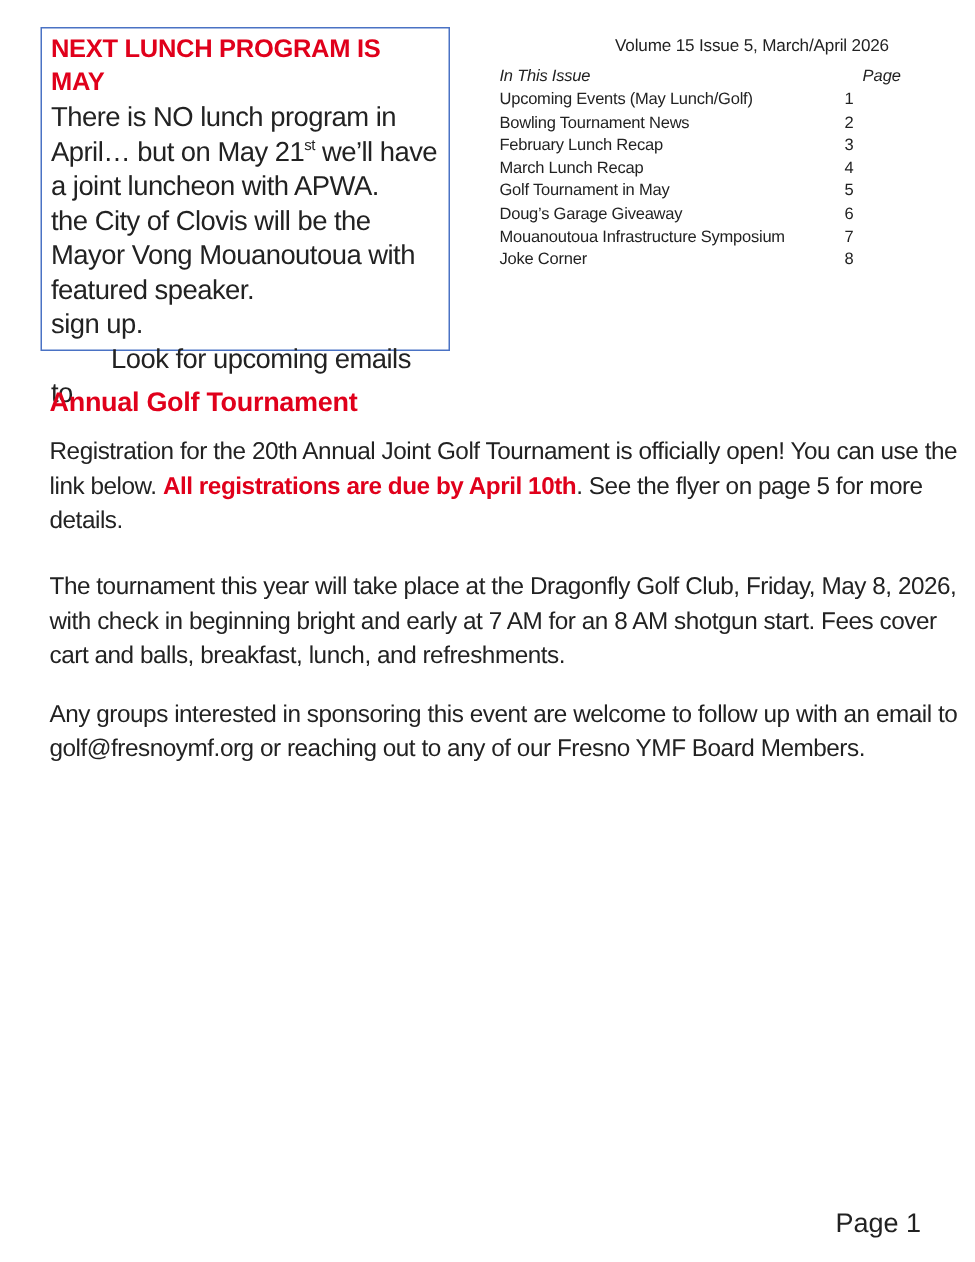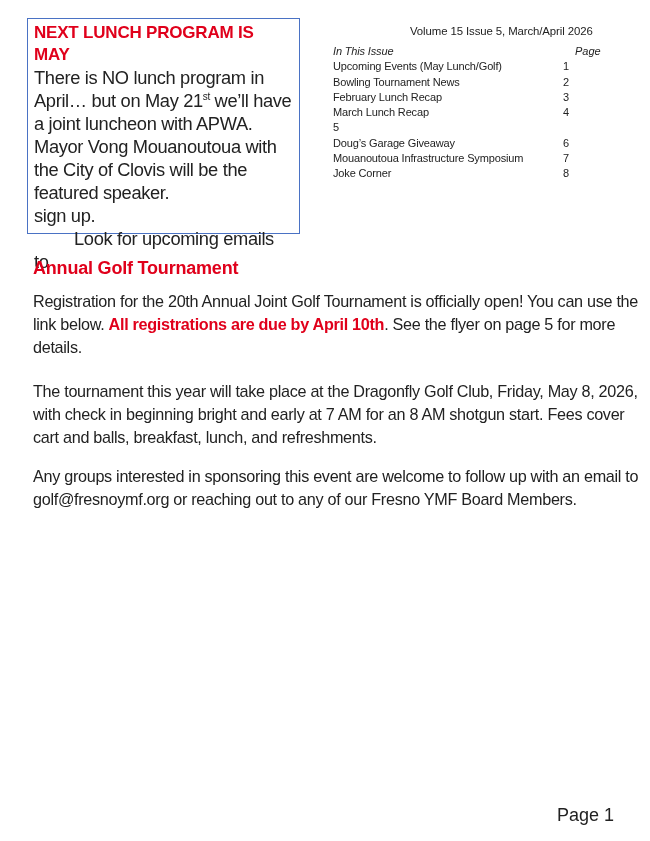--- a/index.html
+++ b/index.html
@@ -27,22 +27,22 @@
 </style>
 </head>
 <body>
 
 <div class="callout">
   <div class="callout-title">NEXT LUNCH PROGRAM IS MAY</div>
   <div class="callout-body">
     <div>There is NO lunch program in</div>
     <div><span>April… but on May 21</span><sup>st</sup><span> we’ll have</span></div>
     <div>a joint luncheon with APWA.</div>
+    <div>the City of Clovis will be the</div>
     <div>Mayor Vong Mouanoutoua with</div>
-    <div>the City of Clovis will be the</div>
     <div>featured speaker.</div>
     <div>sign up.</div>
     <div><span class="indent"></span><span>Look for upcoming emails to</span></div>
   </div>
 </div>
 
 <div class="volume">Volume 15 Issue 5, March/April 2026</div>
 
 <div class="toc">
   <div class="toc-row toc-head">
@@ -60,20 +60,21 @@
       </div>
       <div class="toc-row">
         <span class="t">February Lunch Recap</span>
         <span class="p">3</span>
       </div>
       <div class="toc-row">
         <span class="t">March Lunch Recap</span>
         <span class="p">4</span>
       </div>
       <div class="toc-row">
+        <span class="t">Golf Tournament in May</span>
         <span class="p">5</span>
       </div>
       <div class="toc-row">
         <span class="t">Doug’s Garage Giveaway</span>
         <span class="p">6</span>
       </div>
       <div class="toc-row">
         <span class="t">Mouanoutoua Infrastructure Symposium</span>
         <span class="p">7</span>
       </div>

